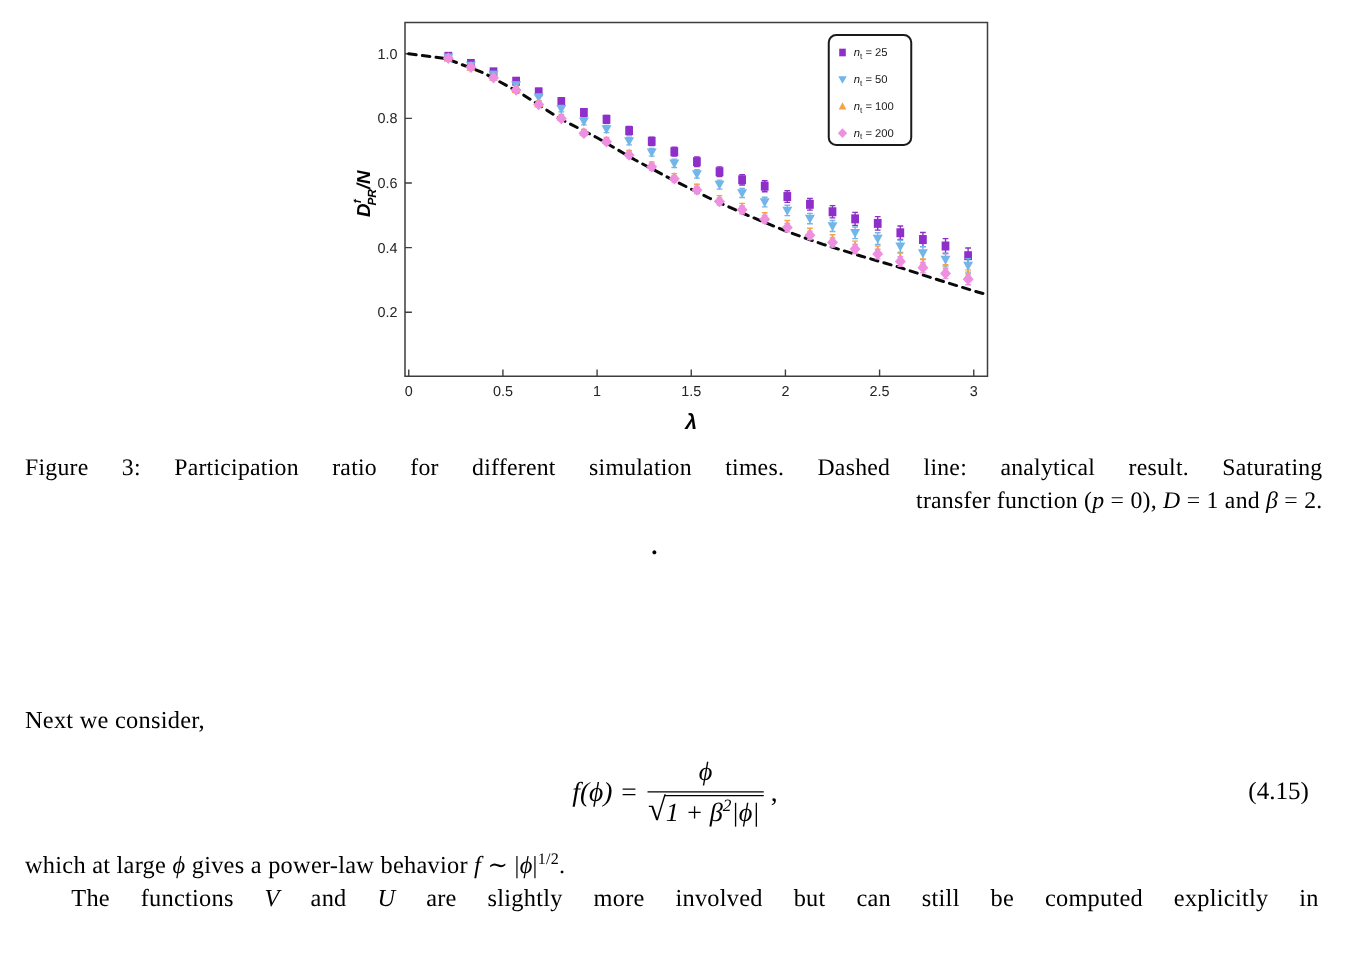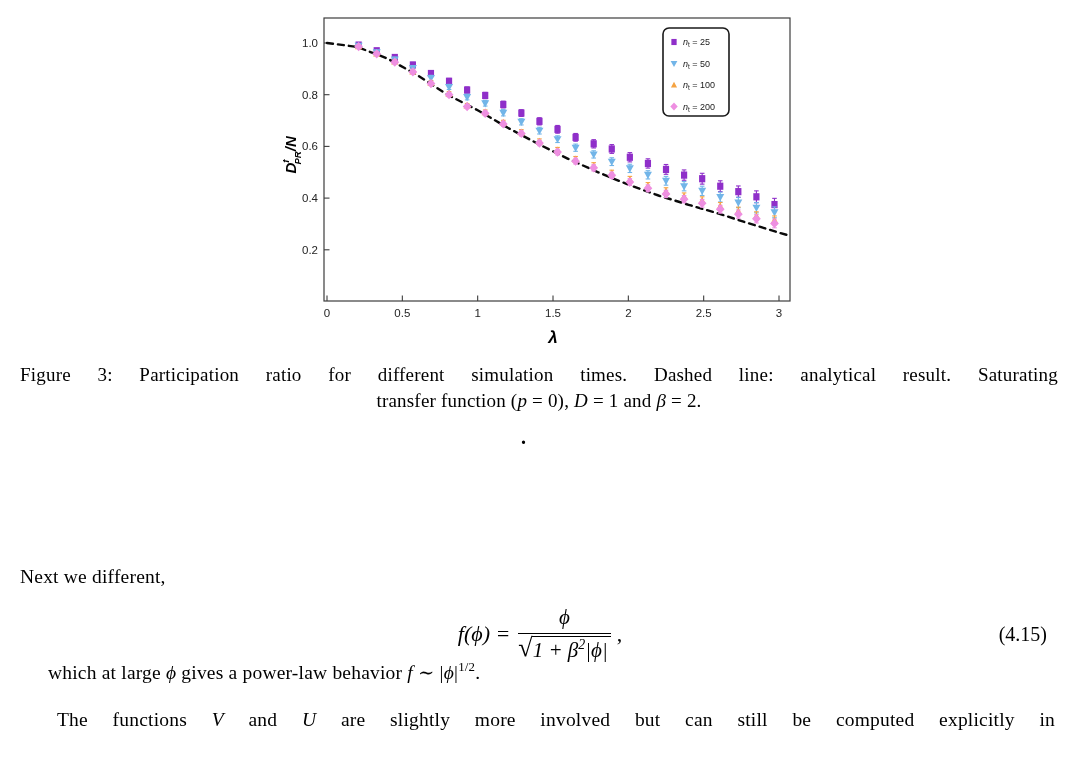--- a/index.html
+++ b/index.html
@@ -10,21 +10,21 @@
   .figure{position:absolute;left:283px;top:8px;width:520px;height:350px;}
   #chart-svg{display:block;}
   #chart-svg text.tick{font-family:"Liberation Sans","DejaVu Sans",sans-serif;font-size:11.5px;fill:#242424;}
   #chart-svg text.legend-text{font-family:"Liberation Sans","DejaVu Sans",sans-serif;font-size:9px;fill:#1a1a1a;}
   #chart-svg text.xlabel{font-family:"Liberation Sans","DejaVu Sans",sans-serif;font-size:17px;font-style:italic;font-weight:bold;fill:#000;}
   #chart-svg text.ylabel{font-family:"Liberation Sans","DejaVu Sans",sans-serif;font-size:15px;font-style:italic;font-weight:bold;fill:#000;}
 
   
   .caption{position:absolute;left:20px;top:362px;width:1038px;font-size:19px;line-height:25.5px;letter-spacing:0.2px;}
   .cap-line1{text-align:justify;text-align-last:justify;}
-  .cap-line2{text-align:center;}
+  .cap-line2{text-align:right;}
 
   .lone-dot{position:absolute;left:521px;top:426px;font-size:20px;font-weight:bold;}
 
   
   .subsection{position:absolute;left:20px;top:514px;margin:0;font-size:21px;font-weight:normal;font-style:italic;letter-spacing:0.2px;word-spacing:1px;}
   .sec-num{margin-right:26px;}
 
   .para{position:absolute;margin:0;font-size:19.5px;letter-spacing:0.2px;}
   .p-intro{left:20px;top:566px;}
 
@@ -35,21 +35,21 @@
   .eq-lhs{margin-right:8px;}
   .frac{display:inline-flex;flex-direction:column;align-items:center;vertical-align:middle;}
   .frac .num{font-size:21px;padding:0 4px 3px 4px;}
   .frac .den{border-top:1.7px solid #000;padding-top:2px;display:flex;align-items:flex-start;font-size:21px;}
   .rad{font-style:normal;font-size:26px;line-height:1;transform:translateY(-1px);}
   .radicand{border-top:1.7px solid #000;padding:0 3px 0 1px;margin-left:-1px;}
   .radicand sup, .p-power sup{font-size:66%;}
   .eq-tail{margin-left:6px;font-style:normal;}
   .eq-number{position:absolute;right:33px;top:50%;transform:translateY(-50%);font-size:20px;font-style:normal;margin-left:36px;}
 
-  .p-power{left:20px;top:660px;margin-left:28px;}
+  .p-power{left:20px;top:680px;}
   .p-functions{left:57px;top:709px;width:998px;text-align:justify;text-align-last:justify;}
 </style>
 </head>
 <body>
 
 <div class="page">
 
   <div class="figure">
     <svg id="chart-svg" width="520" height="350" viewBox="0 0 520 350">
         <rect x="41" y="10" width="466" height="283" fill="none" stroke="#3d3d3d" stroke-width="1.2"></rect>
@@ -487,21 +487,21 @@
   </div>
 
   <div class="caption">
     <div class="cap-line1"><span>Figure 3:  Participation ratio for different simulation times.  Dashed line:  analytical result.  Saturating</span></div>
     <div class="cap-line2"><span>transfer function (</span><span style="font-style: italic;">p</span><span> = 0), </span><span style="font-style: italic;">D</span><span> = 1 and </span><span style="font-style: italic;">β</span><span> = 2.</span></div>
   </div>
 
   <div class="lone-dot">.</div>
 
 
-  <p class="para p-intro"><span>Next we different,</span></p>
+  <p class="para p-intro"><span>Next we consider,</span></p>
 
   <div class="equation-row">
     <span class="equation">
       <span class="eq-lhs"><span style="font-style: italic;">f</span><span>(</span><span style="font-style: italic;">ϕ</span><span>) = </span></span>
       <span class="frac">
         <span class="num"><span style="font-style: italic;">ϕ</span></span>
         <span class="den">
           <span class="rad">√</span>
           <span class="radicand"><span>1 + </span><span style="font-style: italic;">β</span><sup>2</sup><span>|</span><span style="font-style: italic;">ϕ</span><span>|</span></span>
         </span>

